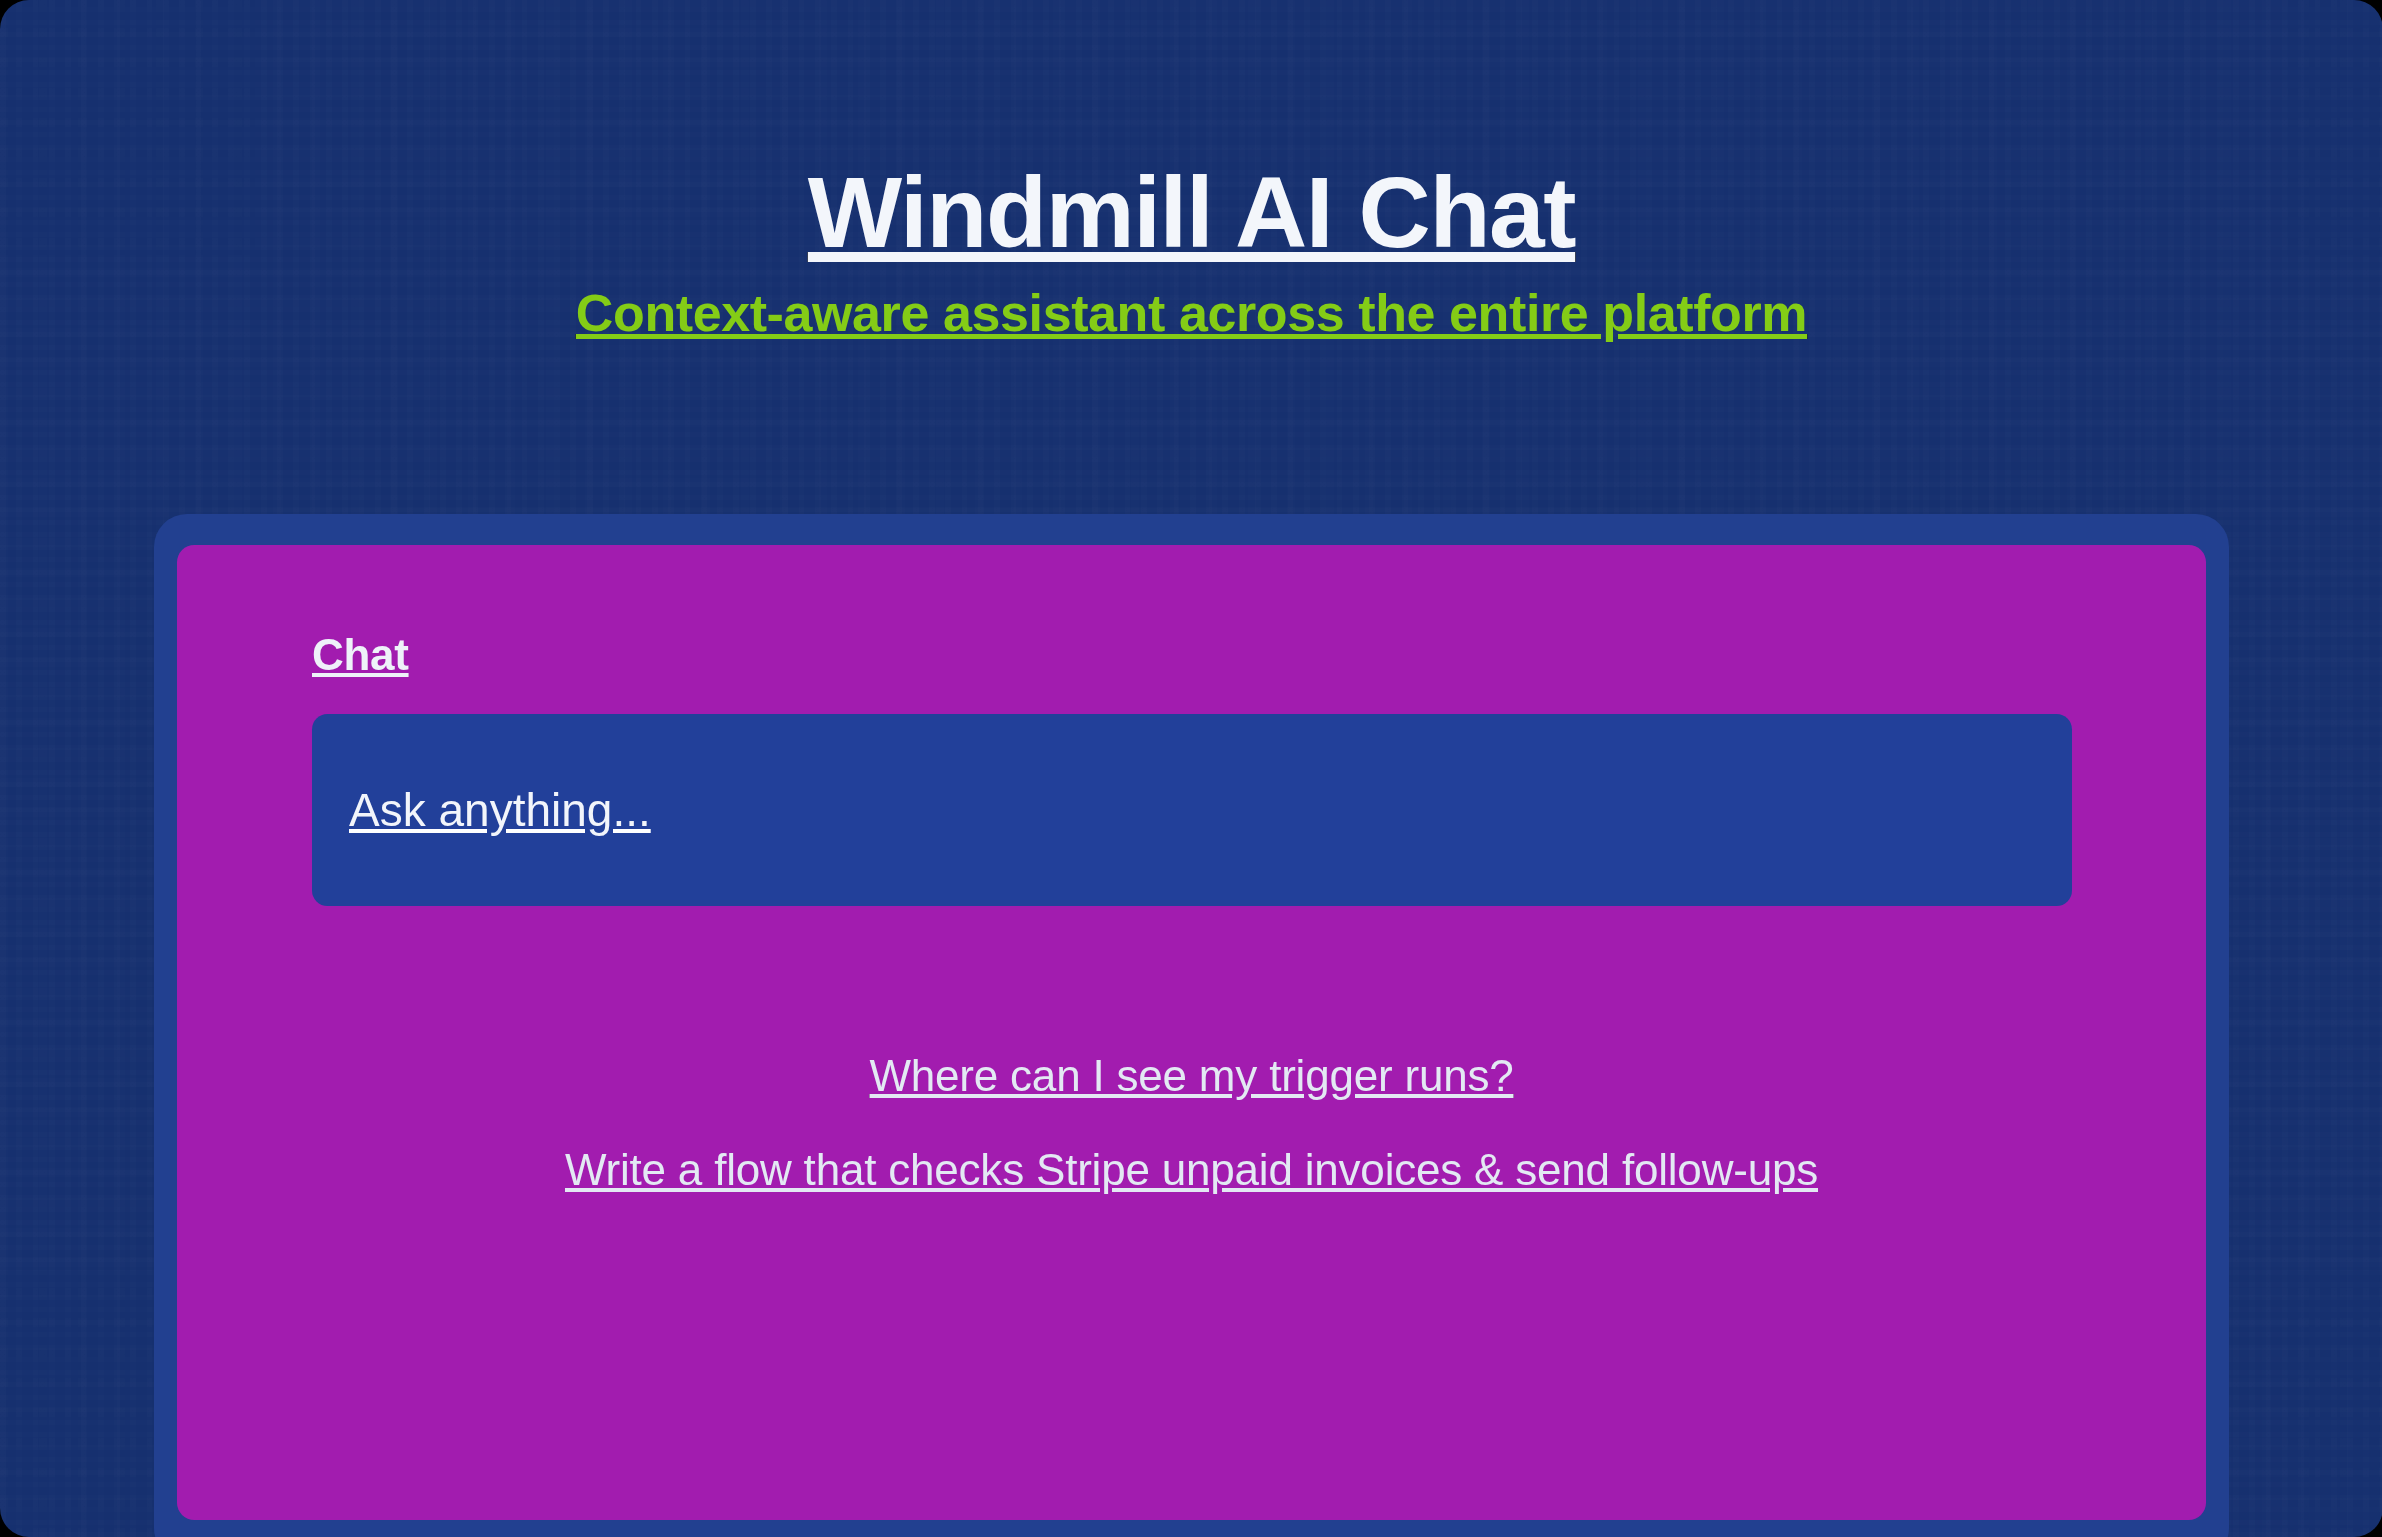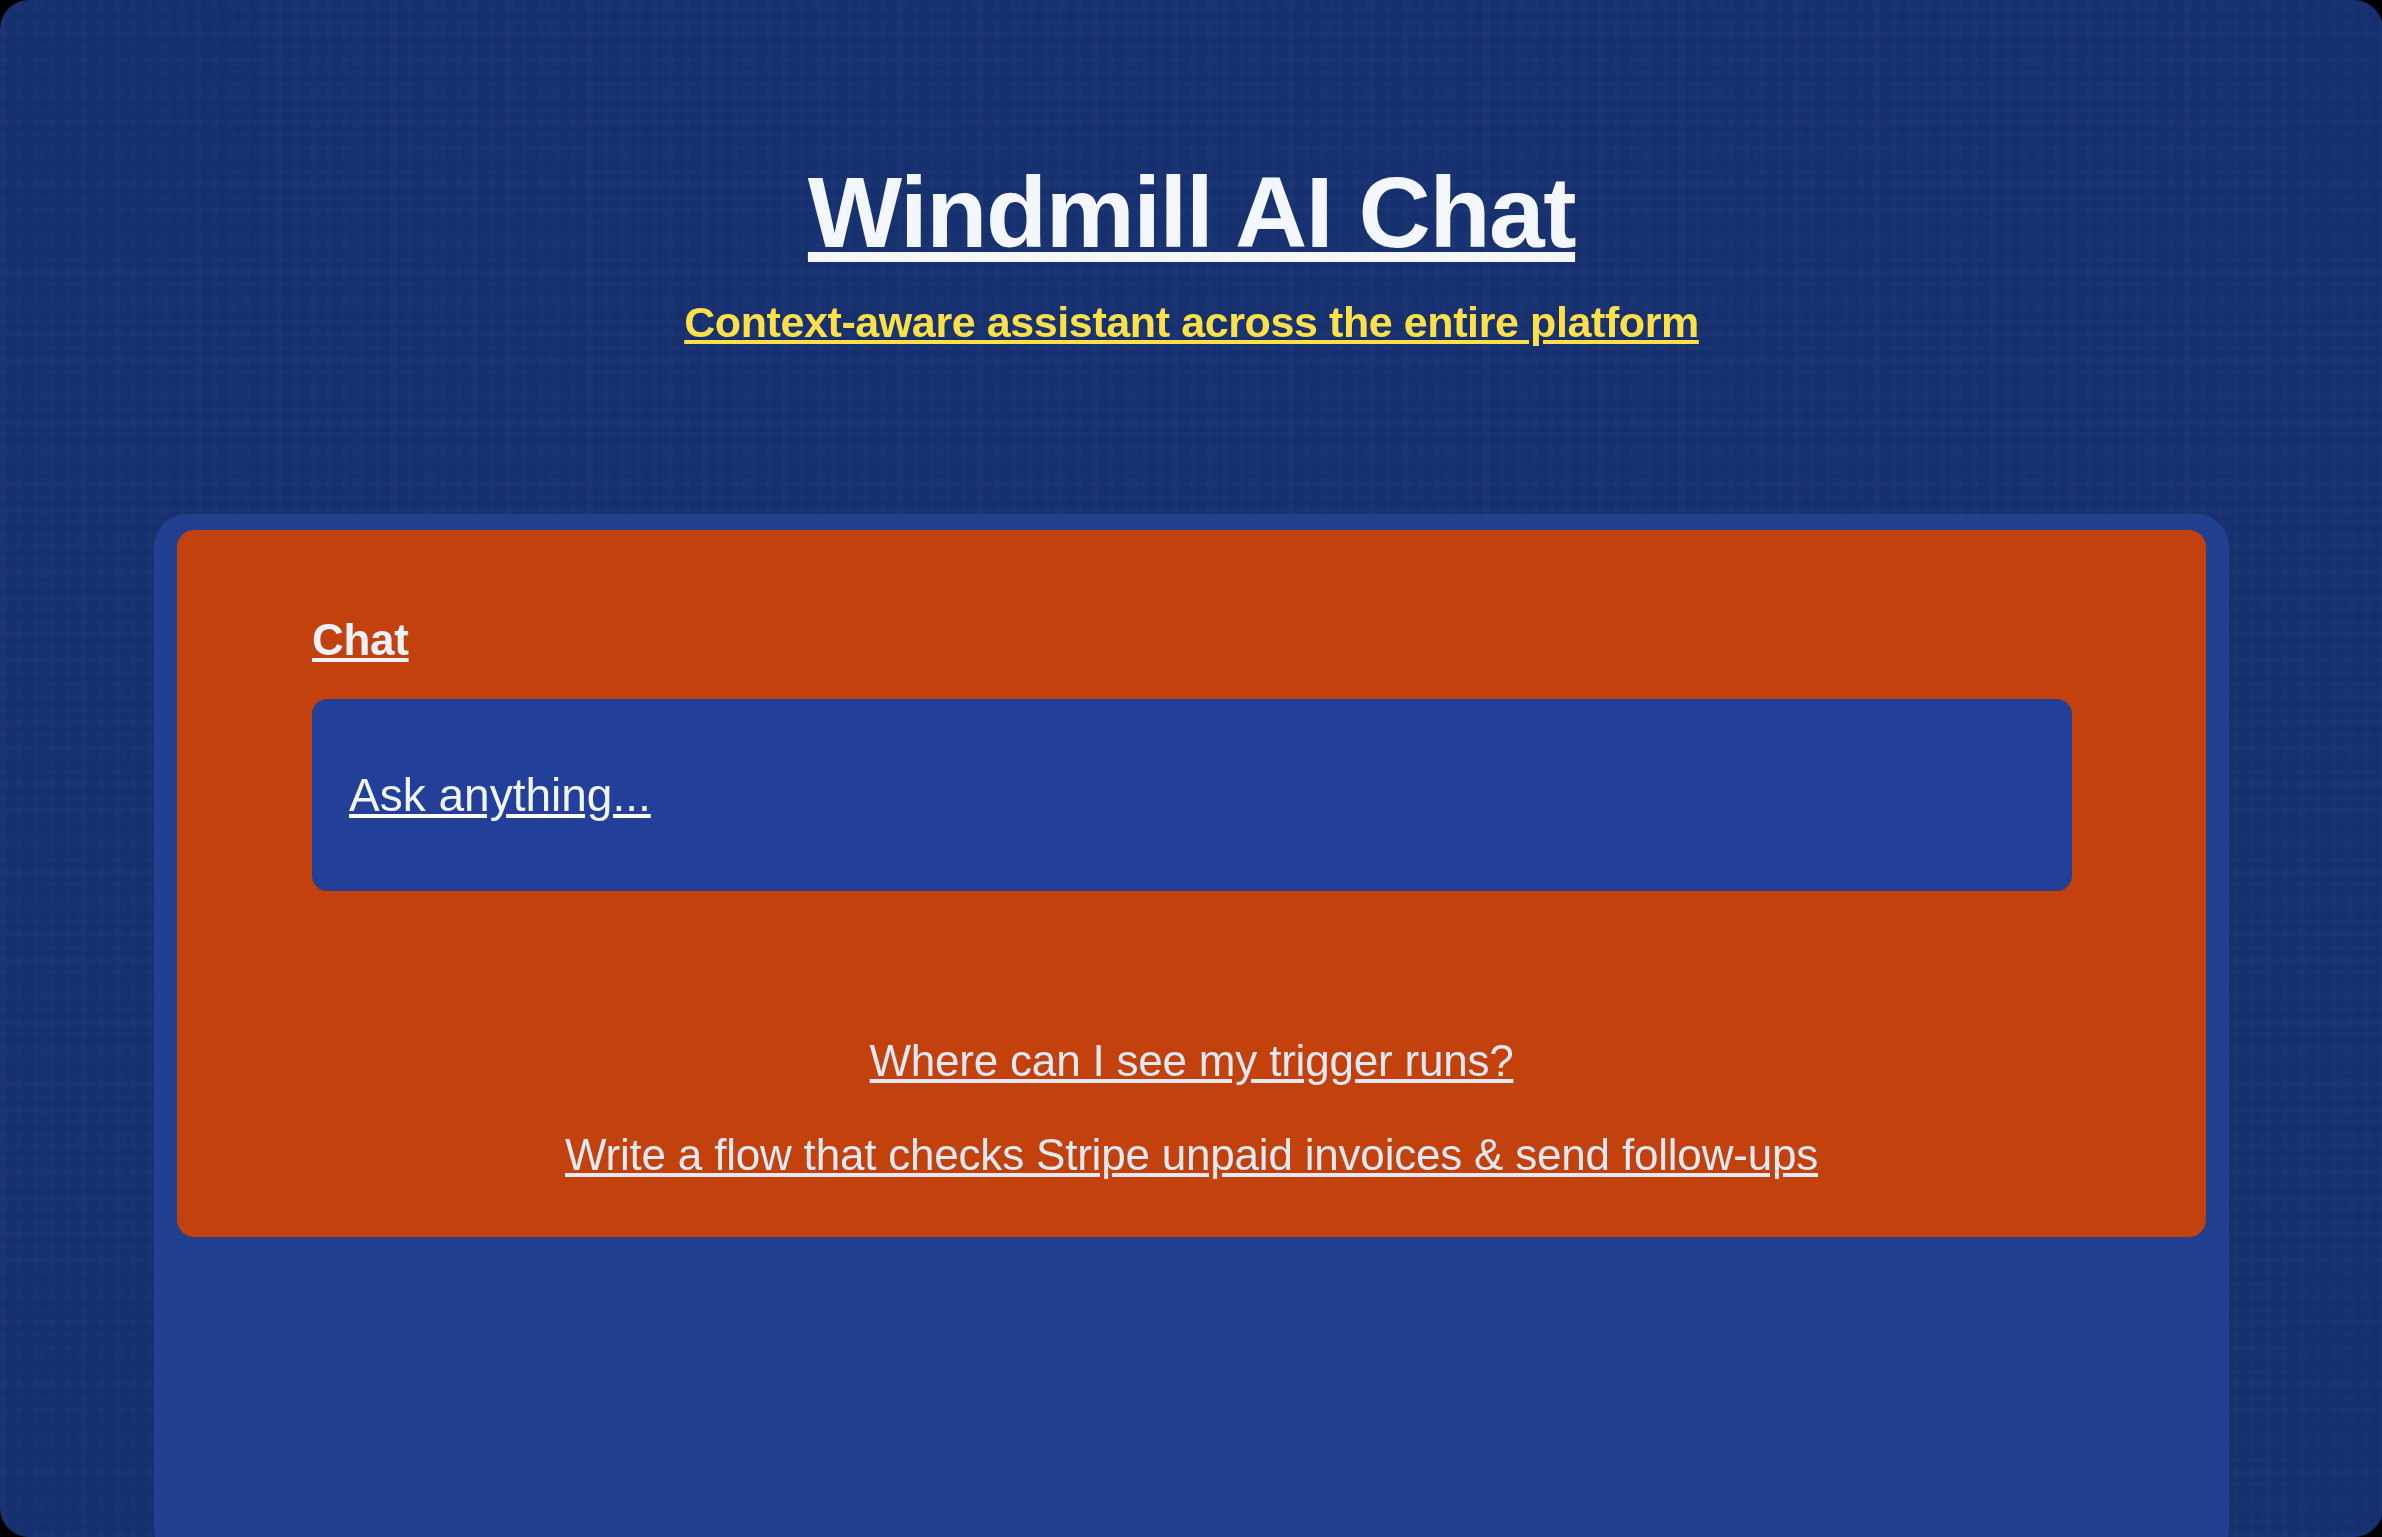--- a/index.html
+++ b/index.html
@@ -53,48 +53,48 @@
 
   .hero-title {
     font-size: 100px;
     line-height: 1.02;
     font-weight: 700;
     color: #f3f6fb;
     letter-spacing: -1.4px;
   }
 
   .hero-subtitle {
-    margin-top: 36px;
-    font-size: 43px;
+    margin-top: 22px;
+    font-size: 52px;
     line-height: 1.1;
     font-weight: 700;
-    color: #fde047;
+    color: #84cc16;
     letter-spacing: -0.4px;
   }
 
   
   .chat-frame {
     position: absolute;
     left: 154px;
     top: 514px;
     width: 2075px;
     height: 1047px;
     background: #224090;
     border-radius: 33px;
     z-index: 2;
   }
 
   
   .chat-card {
     position: absolute;
     left: 23px;
-    top: 16px;
+    top: 31px;
     width: 2029px;
-    height: 707px;
-    background: #c2410c;
+    height: 975px;
+    background: #a21caf;
     border-radius: 17.3px;
     overflow: hidden;
   }
 
   .chat-label {
     position: absolute;
     left: 135px;
     top: 85px;
     font-size: 44px;
     font-weight: 700;

